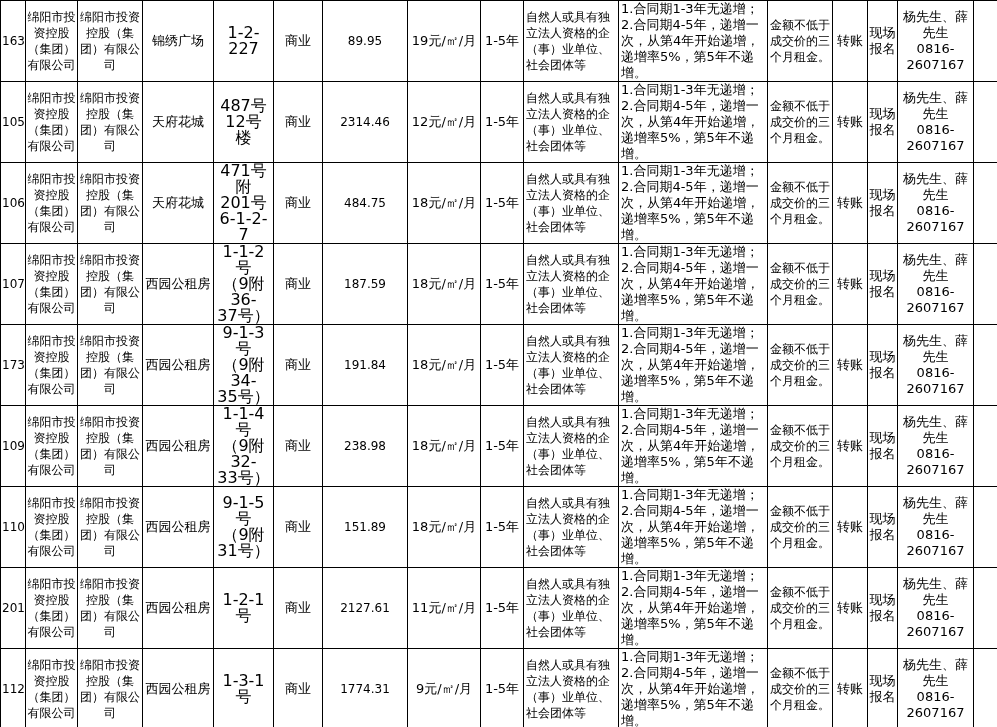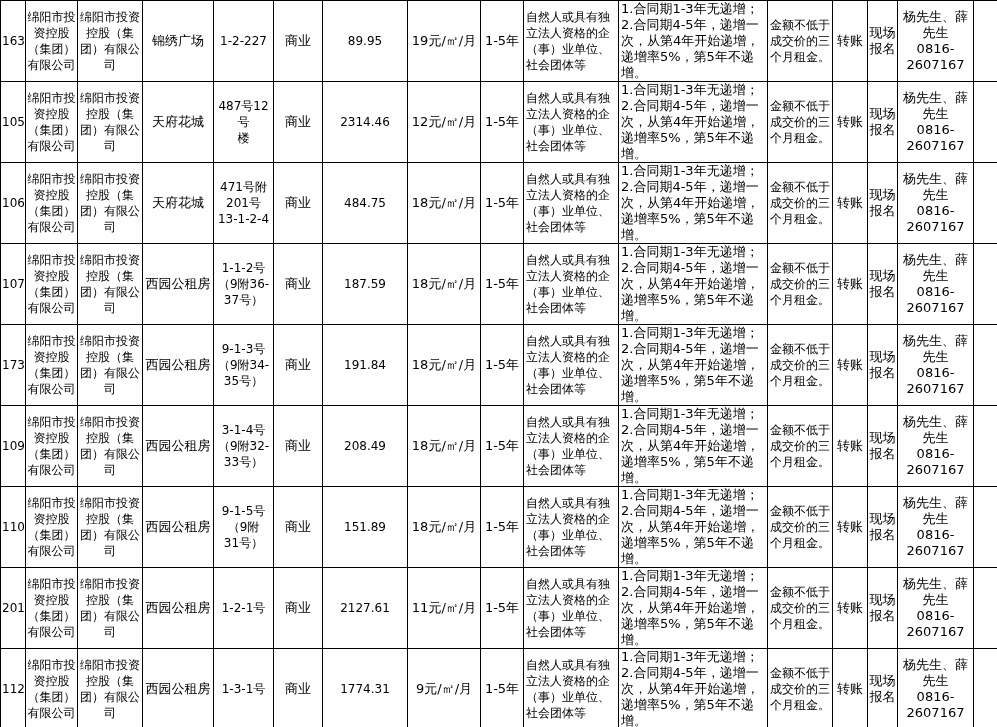--- a/index.html
+++ b/index.html
@@ -17,21 +17,21 @@
     text-align: center;
     vertical-align: middle;
     padding: 0 1px;
     overflow: hidden;
     height: 65px;
     box-sizing: border-box;
     line-break: strict;
   }
   td.small { font-size: 12px; }
   td.left { text-align: left; padding: 0 2px; }
-  td.unit { white-space: pre-line; font-size: 12px; }
+  td.unit { white-space: pre-line; font-size: 16px; }
   .tline { display: block; }
 </style>
 </head>
 <body>
 
 <table>
   <colgroup>
     <col style="width:25px">
       <col style="width:52px">
       <col style="width:65px">
@@ -99,21 +99,21 @@
     </td>
     <td></td>
   </tr>
       <tr>
     <td class="small">106</td>
     <td class="small">绵阳市投资控股（集团）有限公司</td>
     <td class="small">绵阳市投资控股（集团）有限公司</td>
     <td>天府花城</td>
     <td class="unit">471号附
 201号
-13-1-2-4</td>
+6-1-2-7</td>
     <td>商业</td>
     <td class="small">484.75</td>
     <td>18元/㎡/月</td>
     <td>1-5年</td>
     <td class="left small">自然人或具有独立法人资格的企（事）业单位、社会团体等</td>
     <td class="left">
       <span class="tline">1.合同期1-3年无递增；</span>
       <span class="tline">2.合同期4-5年，递增一次，从第4年开始递增，递增率5%，第5年不递增。</span>
     </td>
     <td class="small">金额不低于成交价的三个月租金。</td>
@@ -175,25 +175,25 @@
       <div>杨先生、薛先生</div>
       <div>0816-2607167</div>
     </td>
     <td></td>
   </tr>
       <tr>
     <td class="small">109</td>
     <td class="small">绵阳市投资控股（集团）有限公司</td>
     <td class="small">绵阳市投资控股（集团）有限公司</td>
     <td>西园公租房</td>
-    <td class="unit">3-1-4号
+    <td class="unit">1-1-4号
 （9附32-
 33号）</td>
     <td>商业</td>
-    <td class="small">208.49</td>
+    <td class="small">238.98</td>
     <td>18元/㎡/月</td>
     <td>1-5年</td>
     <td class="left small">自然人或具有独立法人资格的企（事）业单位、社会团体等</td>
     <td class="left">
       <span class="tline">1.合同期1-3年无递增；</span>
       <span class="tline">2.合同期4-5年，递增一次，从第4年开始递增，递增率5%，第5年不递增。</span>
     </td>
     <td class="small">金额不低于成交价的三个月租金。</td>
     <td>转账</td>
     <td>现场报名</td>

